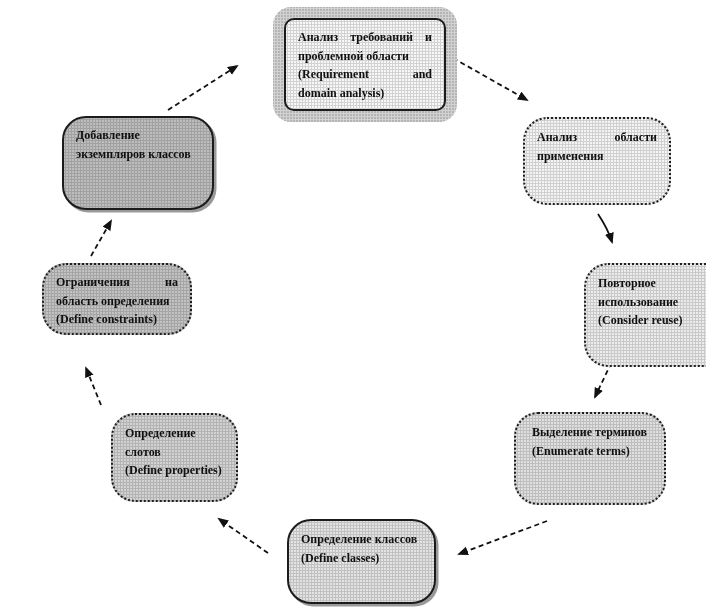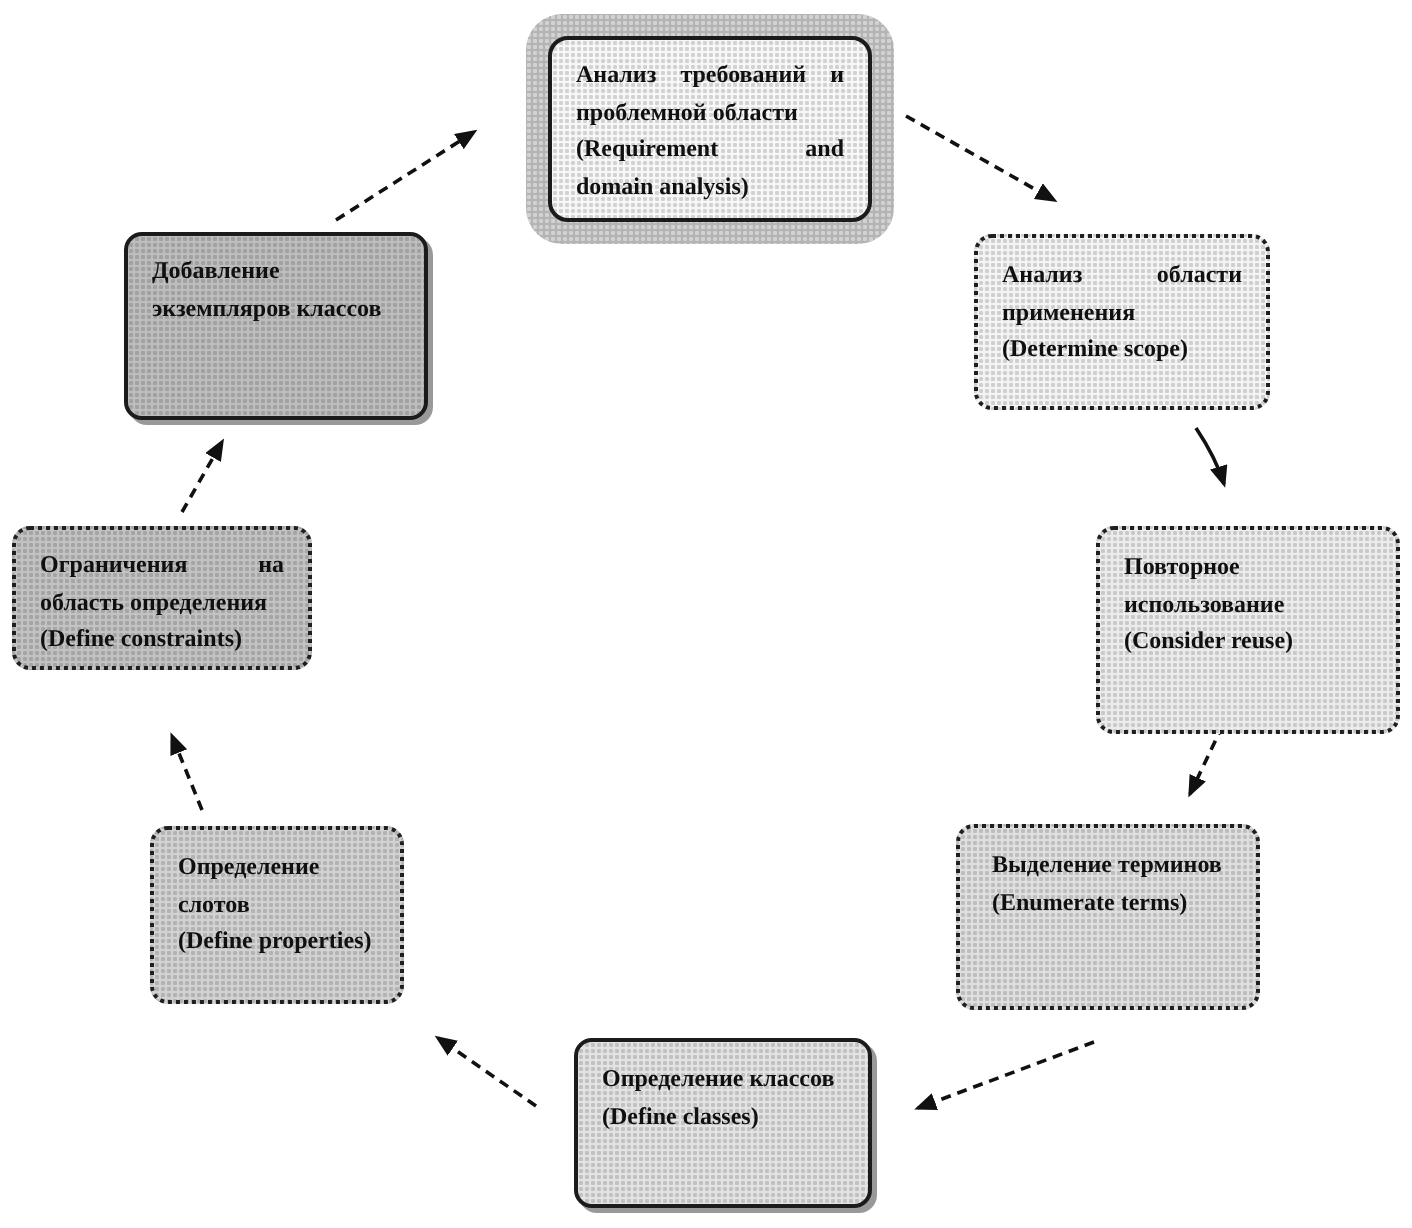--- a/index.html
+++ b/index.html
@@ -3,35 +3,35 @@
 <meta charset="utf-8">
 <style>
   html,body{margin:0;padding:0;background:#fff;}
   .canvas{
     position:relative;width:706px;height:614px;background:#ffffff;
     font-family:"Liberation Serif", serif;overflow:hidden;
   }
   
   .node{
     box-sizing:border-box;
-    border-radius:9px;
+    border-radius:24px;
     padding:9px 12px;
     font-weight:bold;font-size:12px;line-height:1.55;color:#101010;
     background-image:radial-gradient(rgba(0,0,0,0.15) 1px, transparent 1.2px);
     background-size:3px 3px;
     text-align:justify;
   }
   .node .ru,.node .en{text-align:justify;}
   .place{position:absolute;}
-  .dash{border:2px dotted #1f1f1f;}
+  .dash{border:2px dotted #1f1f1f;margin-left:36px;}
   .solid{border:2px solid #1b1b1b;box-shadow:2.5px 2.5px 0 rgba(70,70,70,0.55);}
 
   
   .frame{
-    position:absolute;left:263px;top:7px;width:184px;height:115px;
+    position:absolute;left:273px;top:7px;width:184px;height:115px;
     box-sizing:border-box;border-radius:18px;padding:11px;
     background-color:#b4b4b4;
     background-image:radial-gradient(rgba(255,255,255,0.4) 1px, transparent 1.2px);
     background-size:3px 3px;
   }
   .n0{width:100%;height:100%;border:2.5px solid #1b1b1b;border-radius:10px;
       background-color:#f7f7f7;padding:8px 12px;}
 
   .n1{left:487px;top:117px;width:148px;height:88px;background-color:#f4f4f4;}
   .n2{left:548px;top:263px;width:152px;height:104px;background-color:#ececec;}
@@ -68,21 +68,20 @@
 
   <div class="frame">
     <div class="node n0">
       <div class="ru">Анализ требований и проблемной области</div>
       <div class="en">(Requirement and domain analysis)</div>
     </div>
   </div>
 
   <div class="node place dash n1">
     <div class="ru">Анализ области применения</div>
-    <div class="en">(Determine scope)</div>
   </div>
 
   <div class="node place dash n2">
     <div class="ru">Повторное использование</div>
     <div class="en">(Consider reuse)</div>
   </div>
 
   <div class="node place solid n4">
     <div class="ru">Определение классов</div>
     <div class="en">(Define classes)</div>

